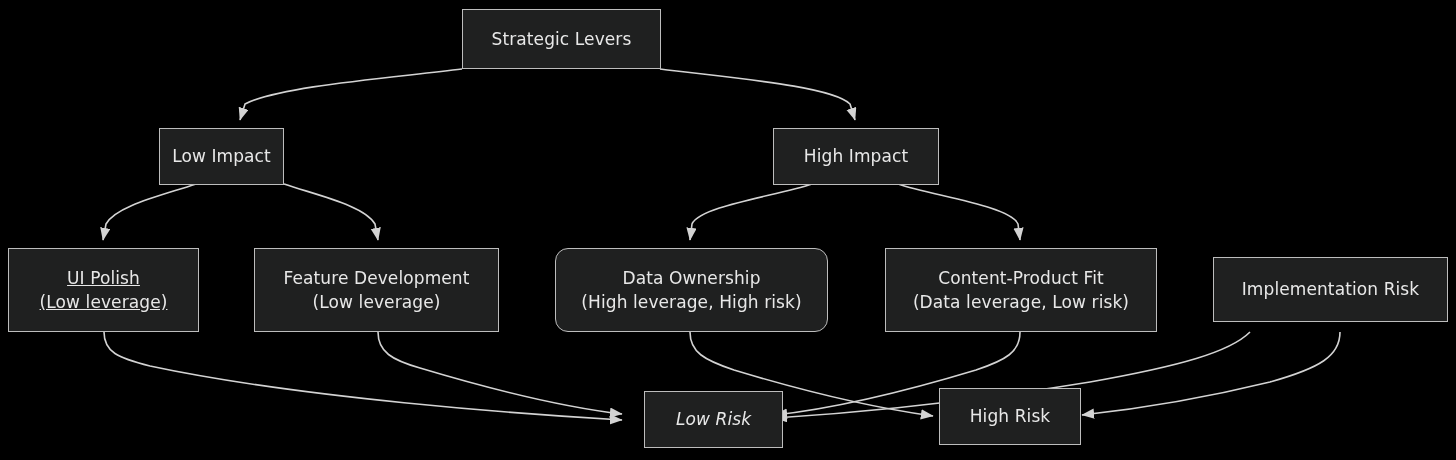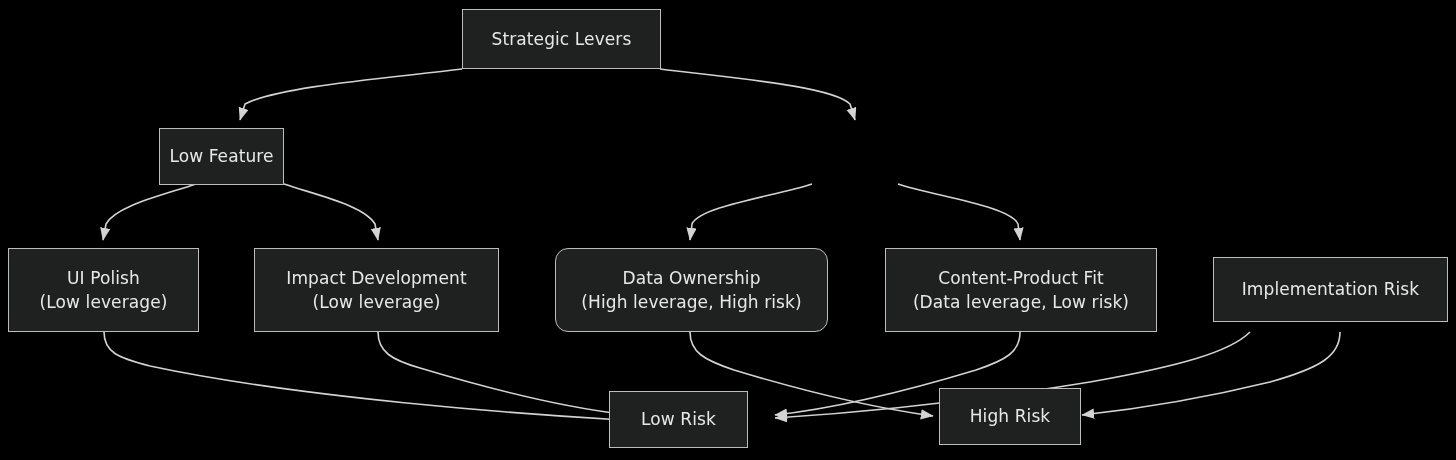--- a/index.html
+++ b/index.html
@@ -83,49 +83,52 @@
     <path class="edge-path" marker-end="url(#arrowhead)" d="M 1340,332 C 1340,356 1320,368 1270,382 C 1180,404 1110,412 1082,415"></path>
 
     <path class="edge-path" marker-end="url(#arrowhead)" d="M 1250,332 C 1230,352 1180,366 1090,382 C 980,400 870,412 775,418"></path>
   </svg>
 
   <div class="node" style="left:462px; top:9px; width:199px; height:60px;">
     <span>Strategic Levers</span>
   </div>
 
   <div class="node" style="left:159px; top:128px; width:125px; height:57px;">
-    <span>Low Feature</span>
+    <span>Low Impact</span>
   </div>
 
+  <div class="node" style="left:773px; top:128px; width:166px; height:57px;">
+    <span>High Impact</span>
+  </div>
 
-  <div class="node" style="left:8px; top:248px; width:191px; height:84px;">
+  <div class="node" style="left:8px; top:248px; width:191px; height:84px;text-decoration:underline;">
     <span>UI Polish</span>
     <span class="line2">(Low leverage)</span>
   </div>
 
   <div class="node" style="left:254px; top:248px; width:245px; height:84px;">
-    <span>Impact Development</span>
+    <span>Feature Development</span>
     <span class="line2">(Low leverage)</span>
   </div>
 
   <div class="node" style="left:555px; top:248px; width:273px; height:84px;border-radius:13px;">
     <span>Data Ownership</span>
     <span class="line2">(High leverage, High risk)</span>
   </div>
 
   <div class="node" style="left:885px; top:248px; width:272px; height:84px;">
     <span>Content-Product Fit</span>
     <span class="line2">(Data leverage, Low risk)</span>
   </div>
 
   <div class="node" style="left:1213px; top:257px; width:235px; height:65px;">
     <span>Implementation Risk</span>
   </div>
 
-  <div class="node" style="left:609px; top:391px; width:139px; height:57px;">
+  <div class="node" style="left:644px; top:391px; width:139px; height:57px;font-style:italic;">
     <span>Low Risk</span>
   </div>
 
   <div class="node" style="left:939px; top:388px; width:142px; height:57px;">
     <span>High Risk</span>
   </div>
 
 </div>
 
 </body></html>

